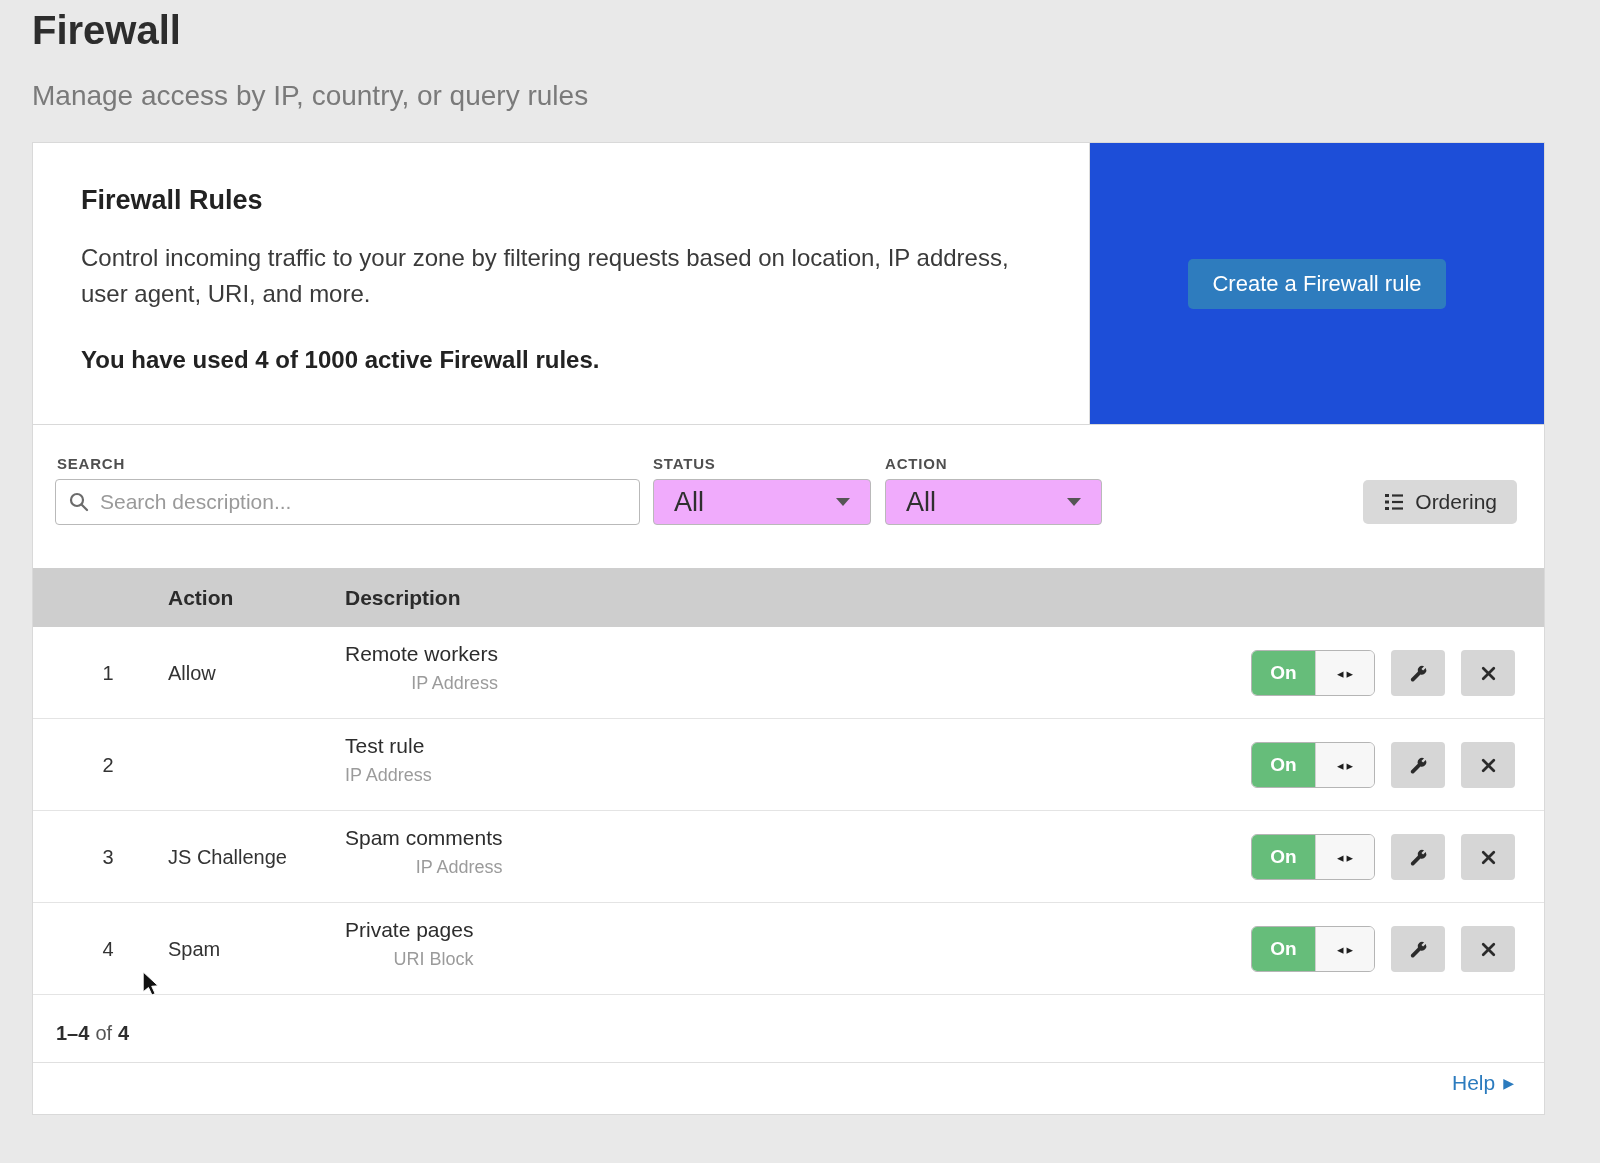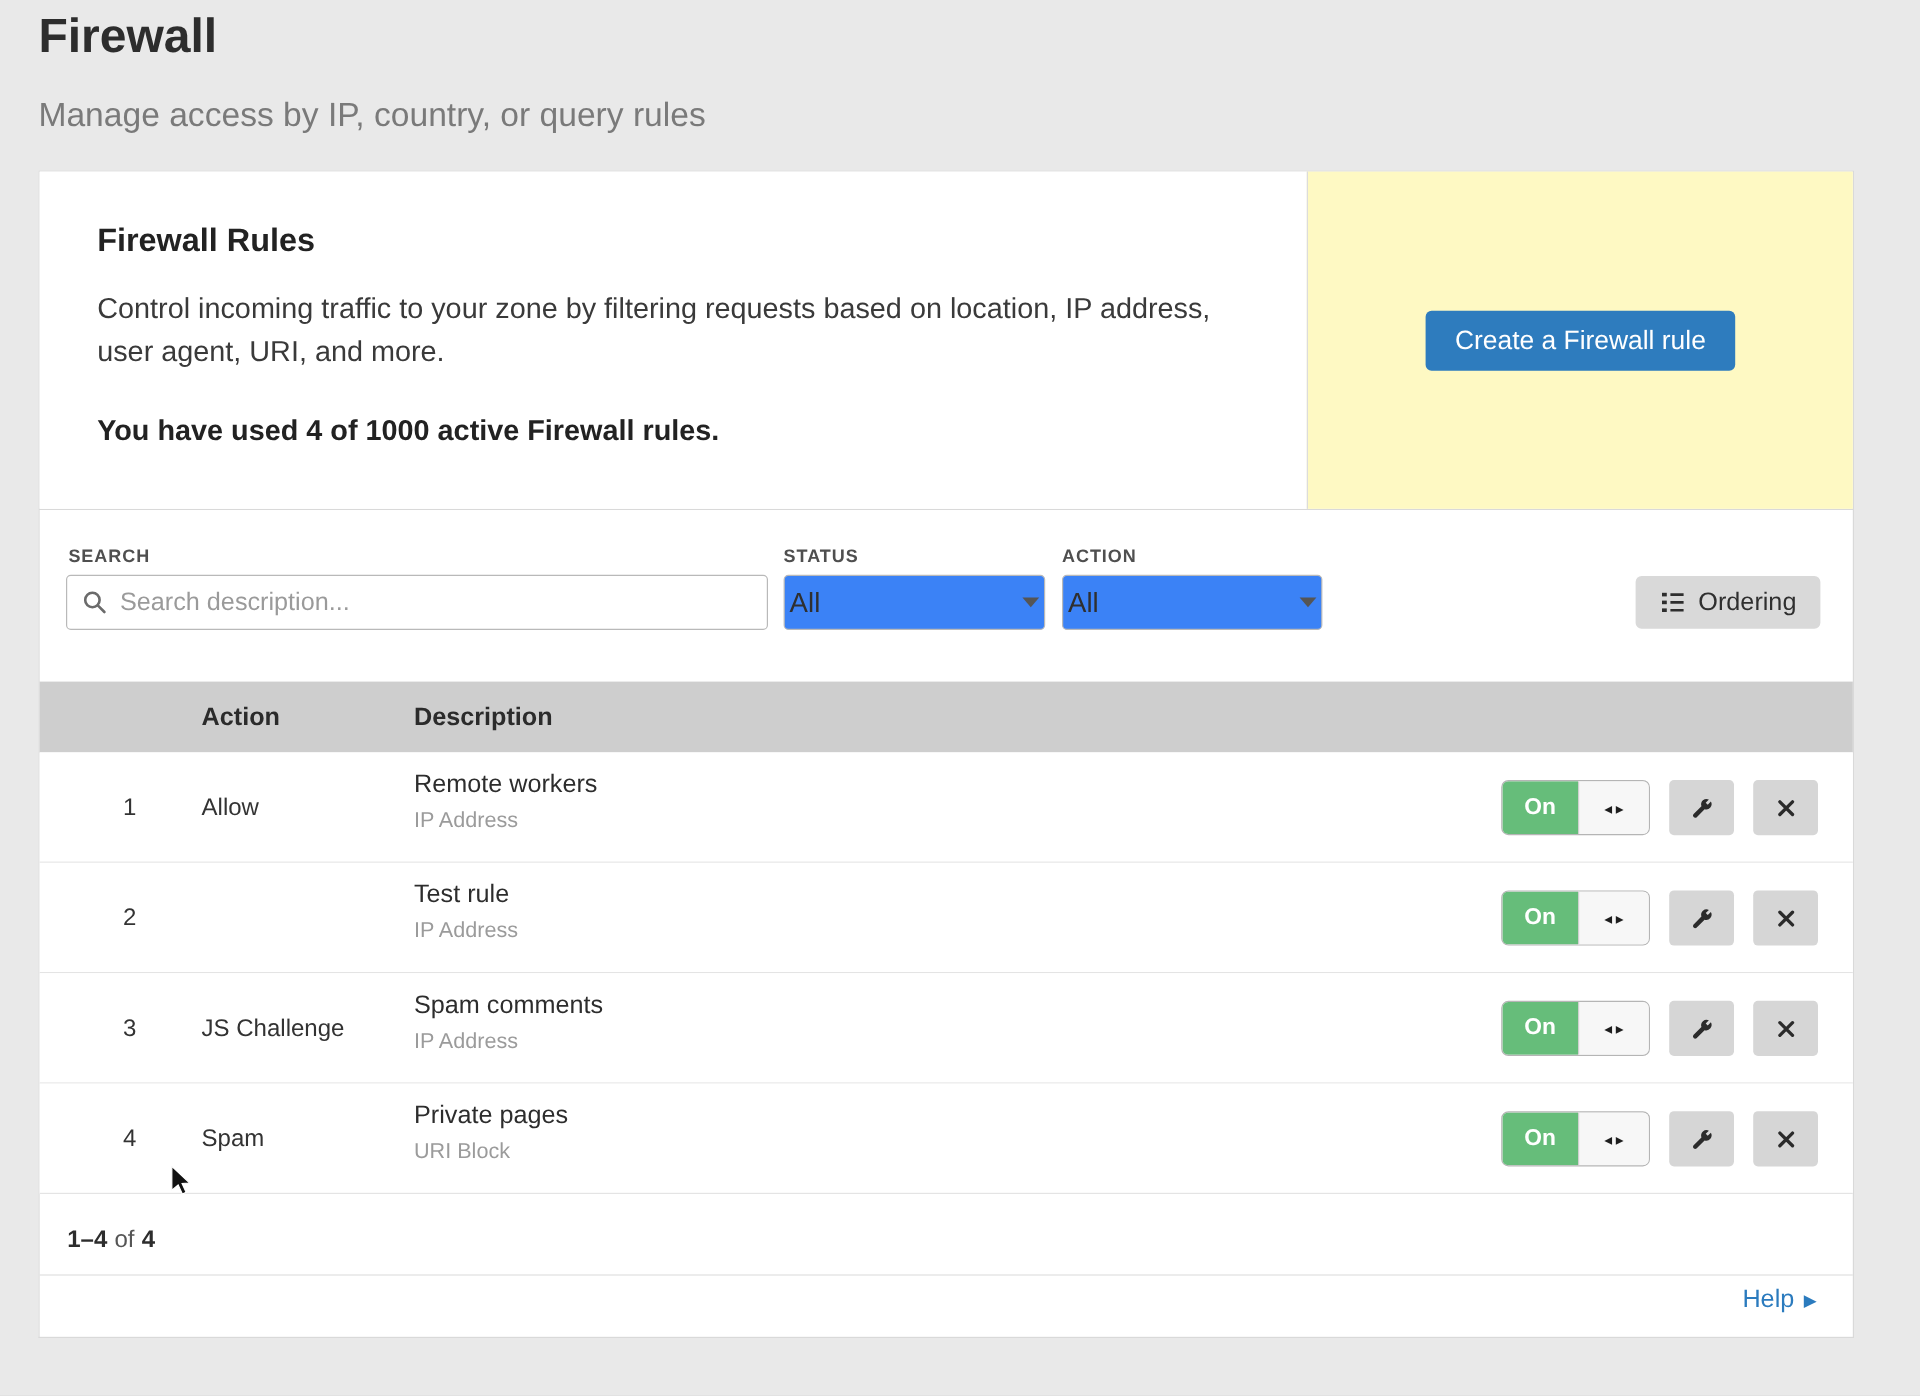--- a/index.html
+++ b/index.html
@@ -21,21 +21,21 @@
     font-size:28px; font-weight:400; color:#7a7a7a;
   }
 
   
   .card {
     position:absolute; left:32px; top:142px; width:1513px; height:283px;
     display:flex; border:1px solid #d9d9d9; background:#fff;
   }
   .card-left { flex:0 0 1056px; background:#ffffff; padding:42px 48px; }
   .card-right {
-    flex:1; background:#fef9c3; border-left:1px solid #dcdcdc;
+    flex:1; background:#1d4ed8; border-left:1px solid #dcdcdc;
     display:flex; align-items:center; justify-content:center;
   }
   .card-title { font-size:27px; font-weight:700; color:#222; margin-bottom:24px; }
   .card-desc  { font-size:24px; color:#3a3a3a; line-height:1.5; max-width:950px;margin-top:12px; }
   .card-usage { font-size:24px; font-weight:700; color:#222; margin-top:34px; }
   .create-btn {
     background:#2e7cbe; color:#fff; font-size:22px; font-weight:500;
     border:none; border-radius:5px; padding:12px 24px; cursor:pointer;
     font-family:"Liberation Sans", sans-serif;
   }
@@ -58,24 +58,24 @@
   .search-wrap { position:absolute; left:22px; top:54px; width:585px; height:46px; }
   .search-wrap input {
     width:100%; height:100%; border:1px solid #b9b9b9; border-radius:4px;
     padding:0 14px 0 44px; font-size:21px; color:#333; background:#fff;
     font-family:"Liberation Sans", sans-serif; outline:none;
   }
   .search-wrap input::placeholder { color:#9a9a9a; }
   .search-icon { position:absolute; left:13px; top:12px; }
 
   .select {
-    position:absolute; top:54px; height:46px; background:#3b82f6;
+    position:absolute; top:54px; height:46px; background:#f0abfc;
     border:1px solid #b9b9b9; border-radius:4px;
-    display:flex; align-items:center; padding:0 4px;
-    font-size:23px; color:#2f2f2f; cursor:pointer;
+    display:flex; align-items:center; padding:0 20px;
+    font-size:27px; color:#2f2f2f; cursor:pointer;
   }
   .sel-status { left:620px; width:218px; }
   .sel-action { left:852px; width:217px; }
   .chevron {
     margin-left:auto; width:0; height:0;
     border-left:7px solid transparent; border-right:7px solid transparent;
     border-top:8px solid #555;
   }
 
   .ordering-btn {
@@ -98,21 +98,21 @@
   
   .rows { position:absolute; left:0; top:202px; width:100%; }
   .row { position:relative; height:92px; border-bottom:1px solid #e4e4e4; background:#fff; }
   .row-num {
     position:absolute; left:55px; width:40px; text-align:center;
     line-height:92px; font-size:20px; color:#333;
   }
   .row-action { position:absolute; left:135px; line-height:92px; font-size:20px; color:#333; }
   .row-desc { position:absolute; left:312px; top:15px; }
   .row-title { font-size:21px; color:#2d2d2d; }
-  .row-sub   { font-size:18px; color:#9b9b9b; margin-top:7px; }
+  .row-sub   { font-size:18px; color:#9b9b9b; margin-top:7px;text-align:right; }
 
   .row-controls {
     position:absolute; right:29px; top:23px; height:46px;
     display:flex; align-items:center; gap:16px;
   }
   .toggle {
     display:flex; height:46px; border-radius:6px; overflow:hidden;
     border:1px solid #b5b5b5; cursor:pointer; background:#f5f5f5;
   }
   .toggle-on {

